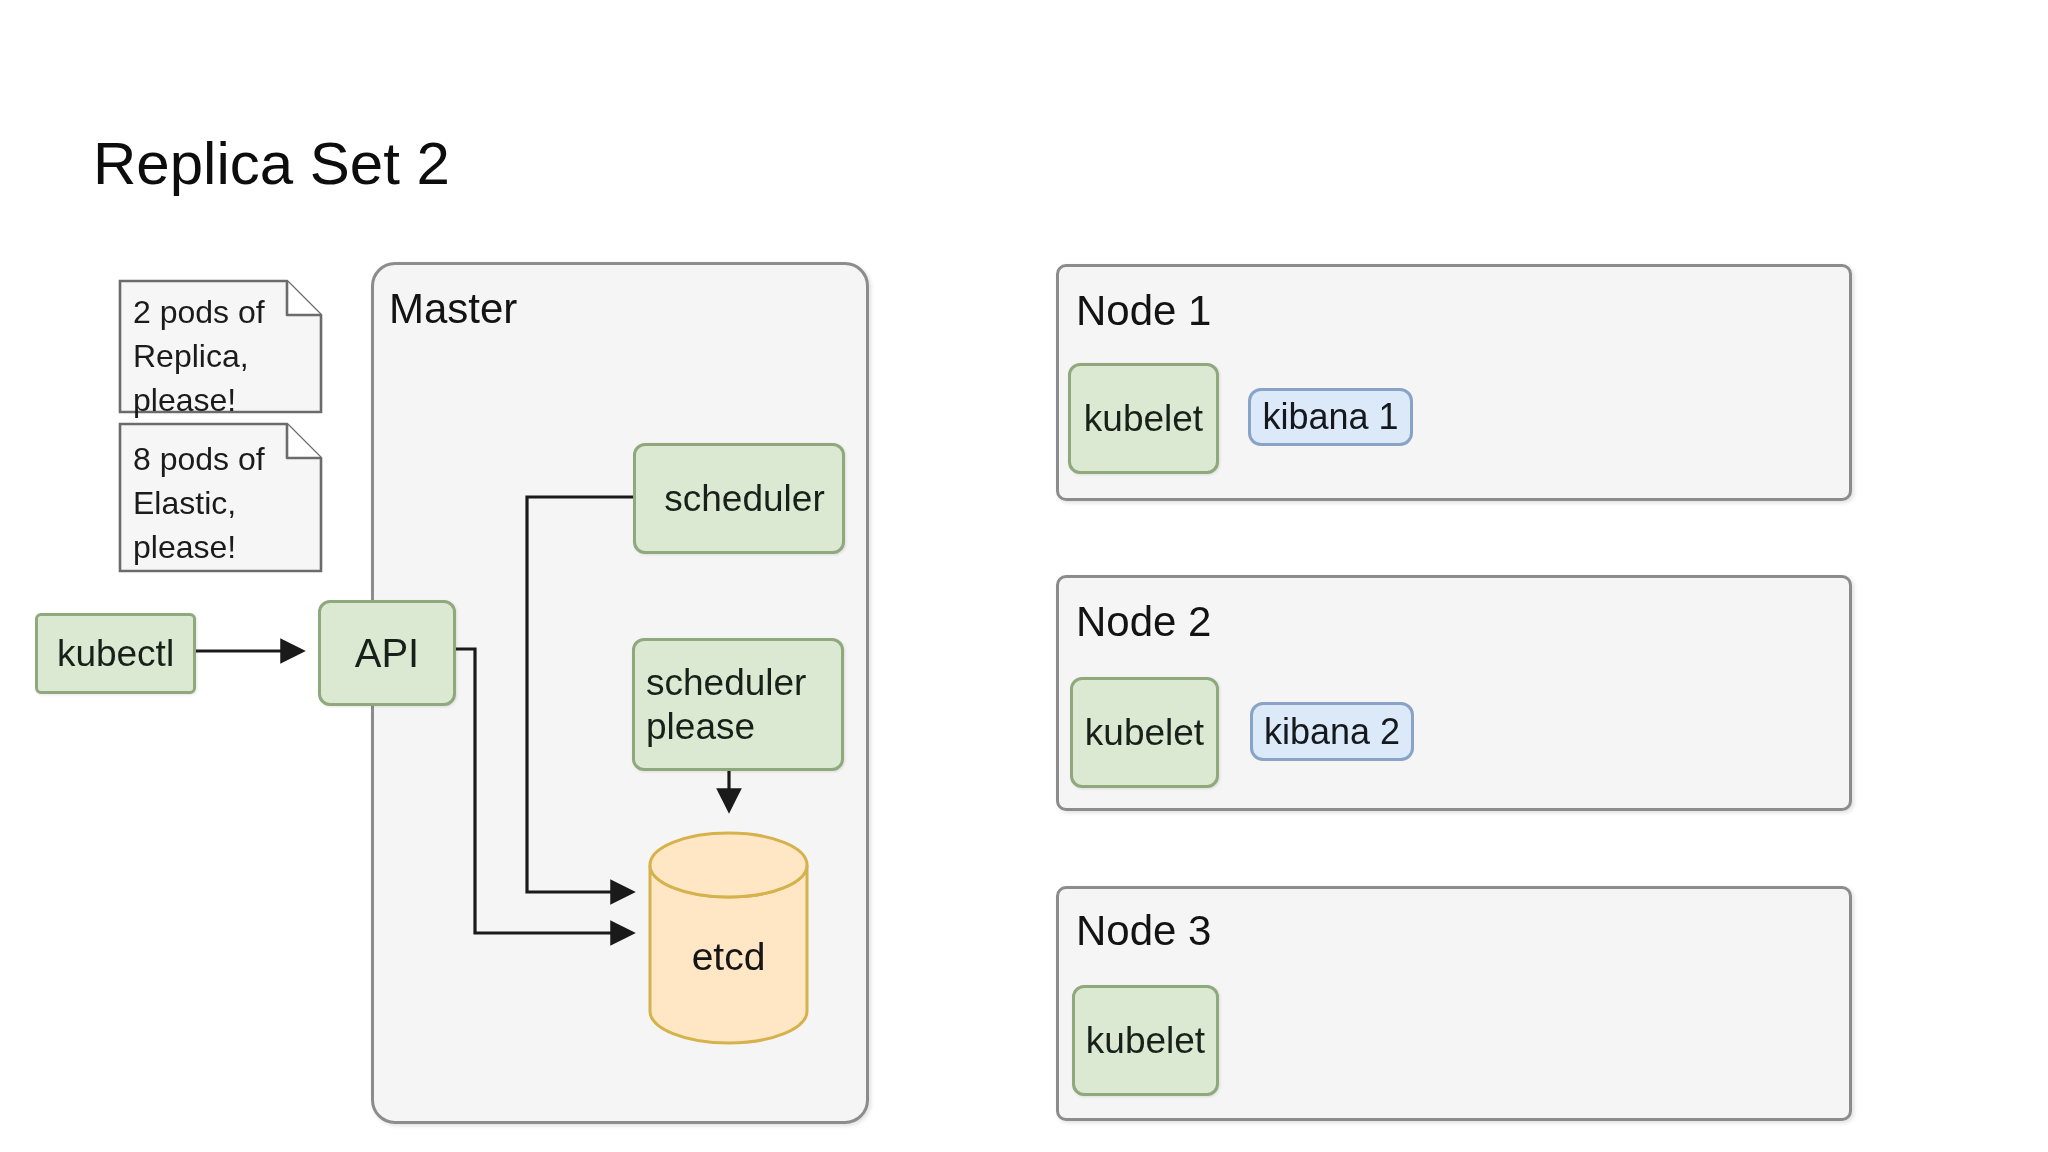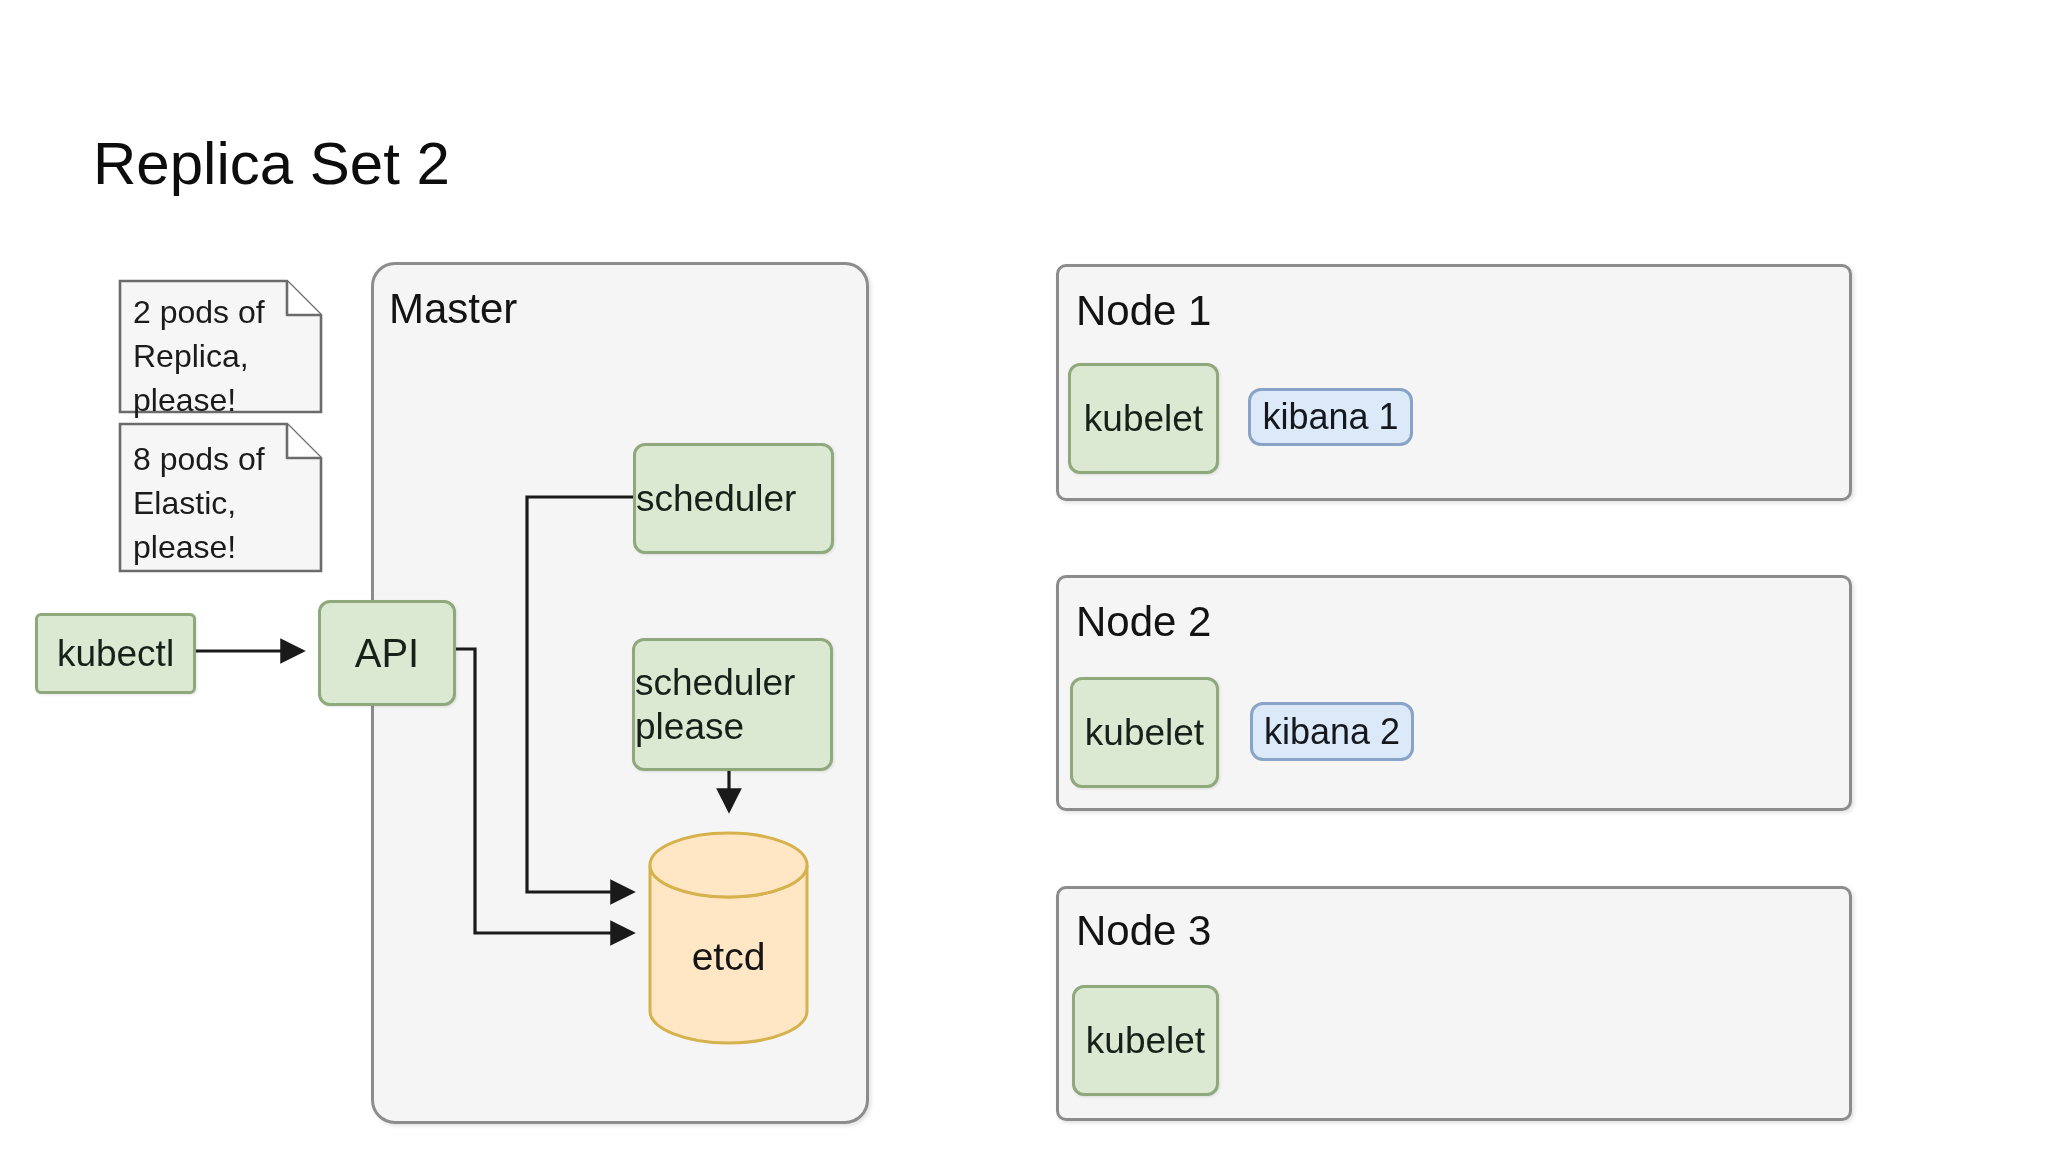--- a/index.html
+++ b/index.html
@@ -23,21 +23,21 @@
   }
 
   
   .green-box{
     position:absolute;background:var(--green-fill);
     border:3px solid var(--green-stroke);border-radius:12px;
     display:flex;align-items:center;justify-content:center;
     font-size:37px;color:#17211a;z-index:10;
     box-shadow:1px 1px 3px rgba(0,0,0,0.10);
   }
-  .green-box.left-text{justify-content:flex-start;}
+  .green-box.left-text{justify-content:center;padding-left:11px;}
   .green-box .two-line{line-height:44px;text-align:left;}
 
   
   .blue-box{
     position:absolute;background:var(--blue-fill);
     border:3px solid var(--blue-stroke);border-radius:13px;
     display:flex;align-items:center;justify-content:center;
     font-size:36px;color:#15181c;z-index:10;
   }
 

